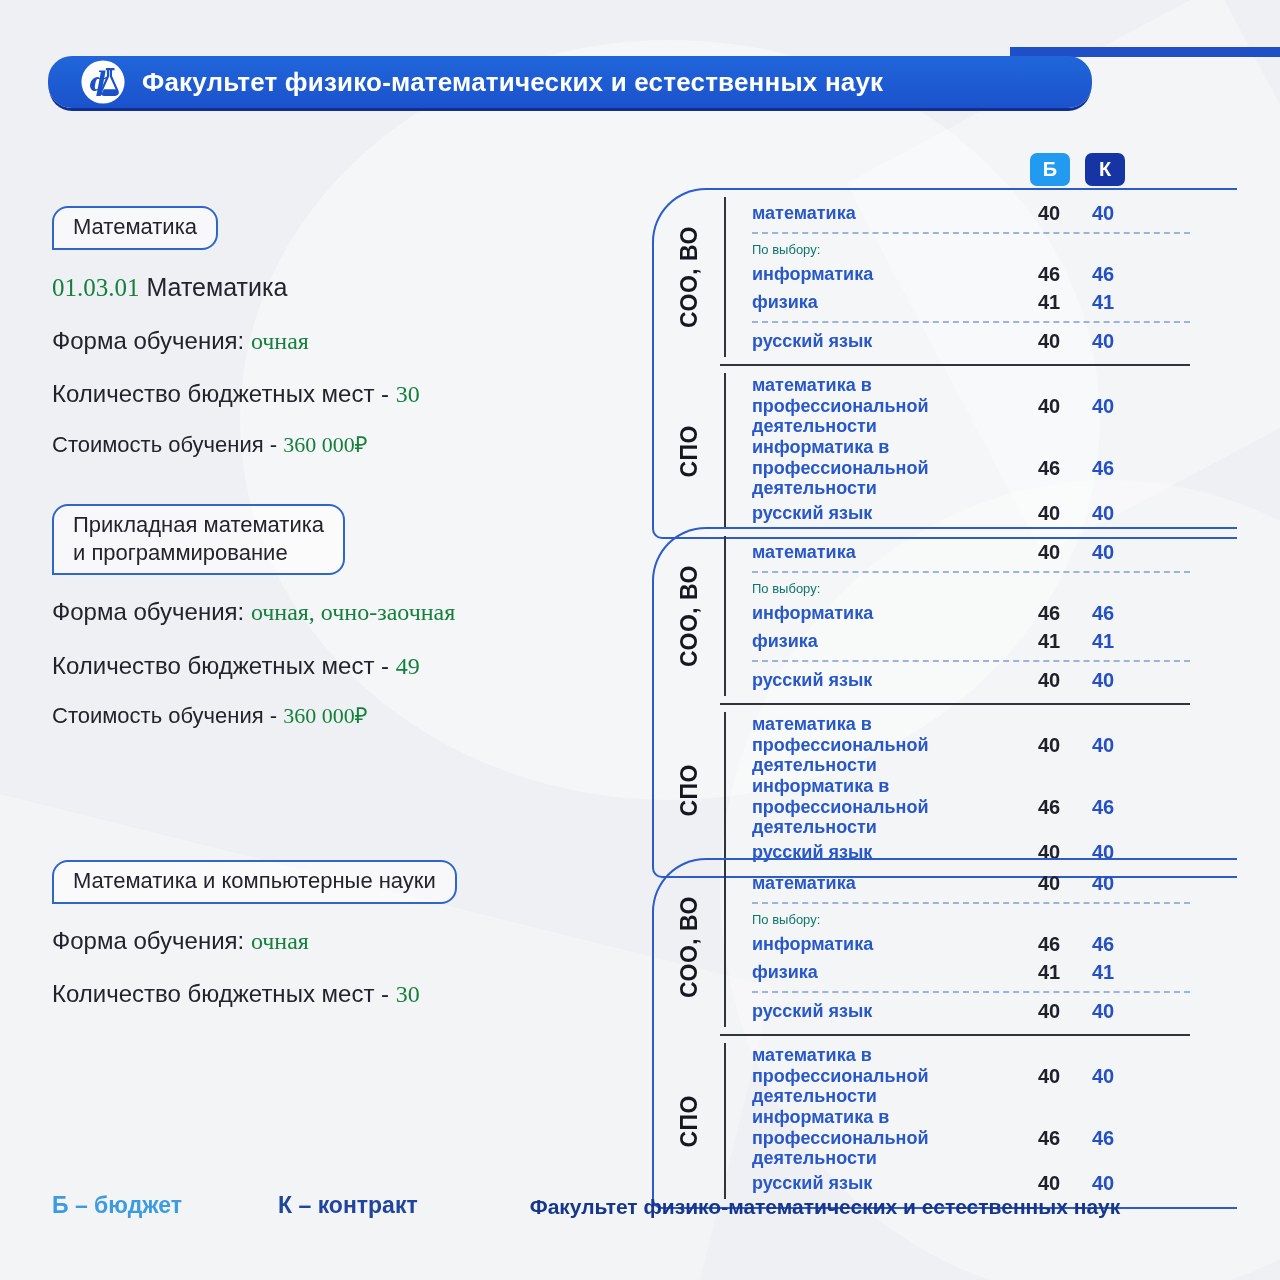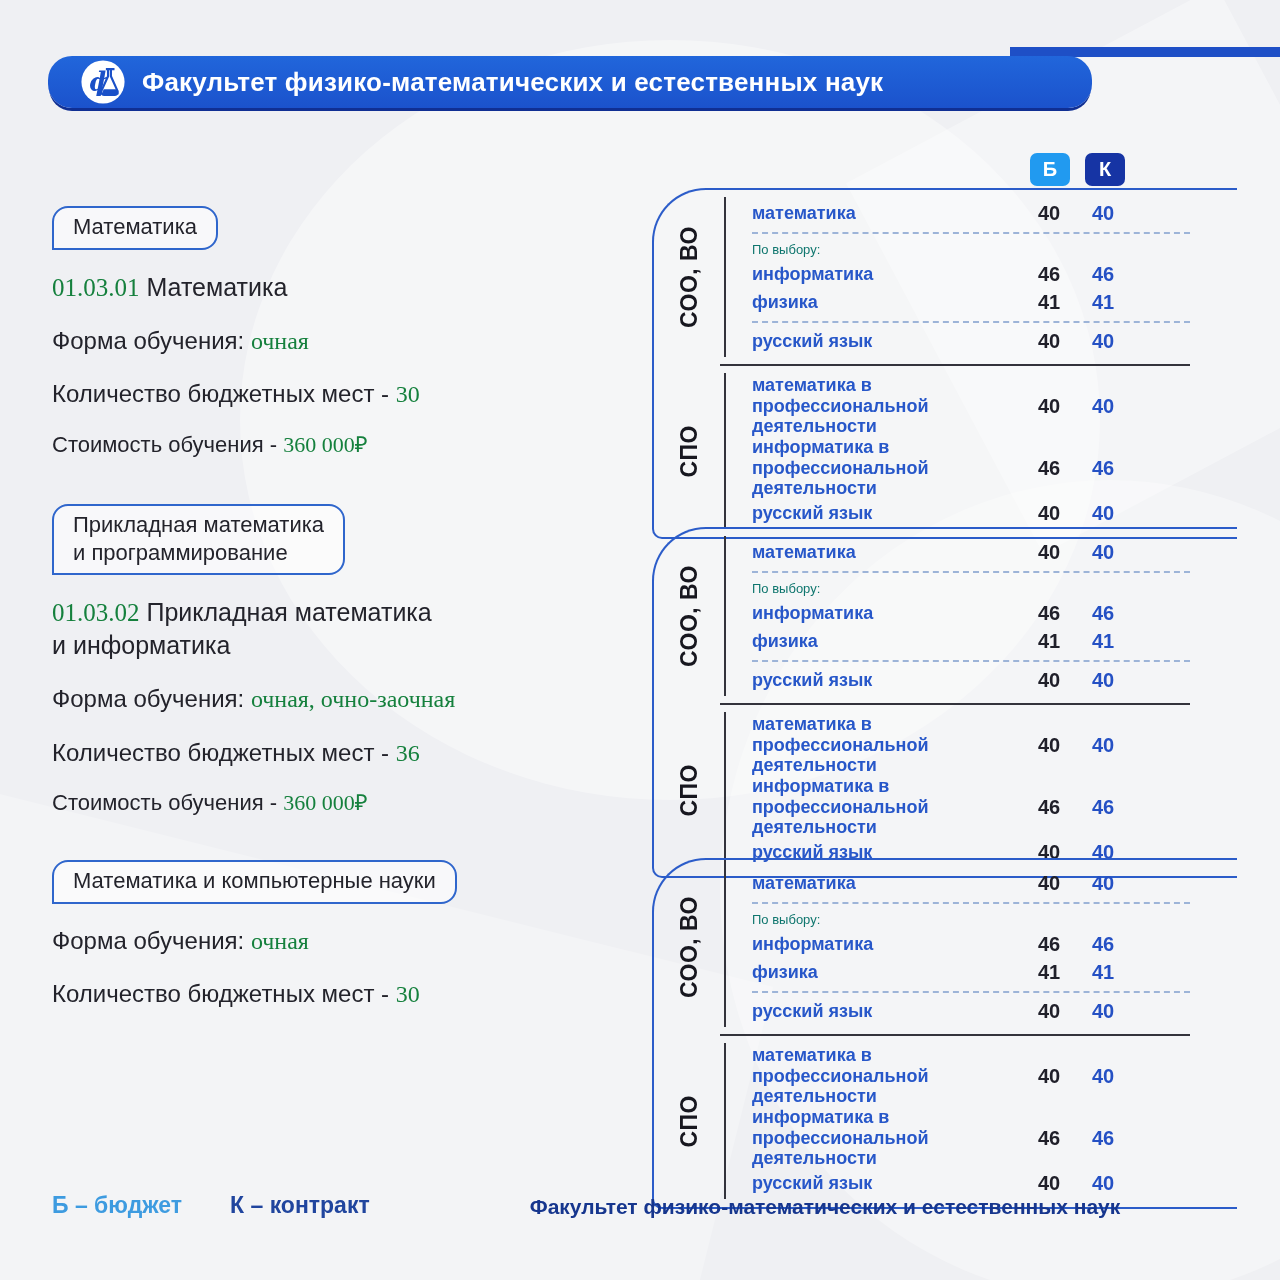--- a/index.html
+++ b/index.html
@@ -54,21 +54,21 @@
   .trow.tall{min-height:42px;}
   .trow .subj{flex:1;font-size:18px;font-weight:600;color:#2757c9;
               white-space:pre-line;line-height:1.15;}
   .trow .val{width:54px;text-align:center;font-size:20px;font-weight:700;}
   .val.b{color:#20202a;}
   .val.k{color:#2450c4;}
   .trow .sp{width:60px;}
   .trow.dashed{border-bottom:2px dashed #9db4d8;padding-bottom:5px;margin-bottom:4px;}
   .trow.note{min-height:22px;font-size:13px;color:#0f766e;font-weight:400;}
   
-  .legend{left:52px;top:1192px;font-size:23px;font-weight:600;display:flex;}
+  .legend{left:52px;top:1192px;font-size:23px;font-weight:600;display:flex;gap:48px;}
   .legend .lb{color:#3d9be0;}
   .legend .lk{color:#20459e;margin-left:48px;}
   .ffac{left:455px;top:1195px;width:740px;text-align:center;
         font-size:21px;font-weight:700;color:#16368e;}
 </style>
 </head>
 <body>
 
 <div class="abs bgA"></div>
 <div class="abs bgB"></div>
@@ -104,32 +104,27 @@
   </div>
   <div class="pline priceline">
     <span>Стоимость обучения -</span>
     <span class="blu">360 000₽</span>
   </div>
 </div>
 
 <div class="abs prog" style="top:504px">
   <span class="pbadge">Прикладная математика
 и программирование</span>
-  <div class="pline codeline">
-    <span class="blu">01.03.02</span>
-    <span class="pname">Прикладная математика
-и информатика</span>
-  </div>
   <div class="pline">
     <span>Форма обучения:</span>
     <span class="blu">очная, очно-заочная</span>
   </div>
   <div class="pline">
     <span>Количество бюджетных мест -</span>
-    <span class="blu">36</span>
+    <span class="blu">49</span>
   </div>
   <div class="pline priceline">
     <span>Стоимость обучения -</span>
     <span class="blu">360 000₽</span>
   </div>
 </div>
 
 <div class="abs prog" style="top:860px">
   <span class="pbadge">Математика и компьютерные науки</span>
   <div class="pline">

